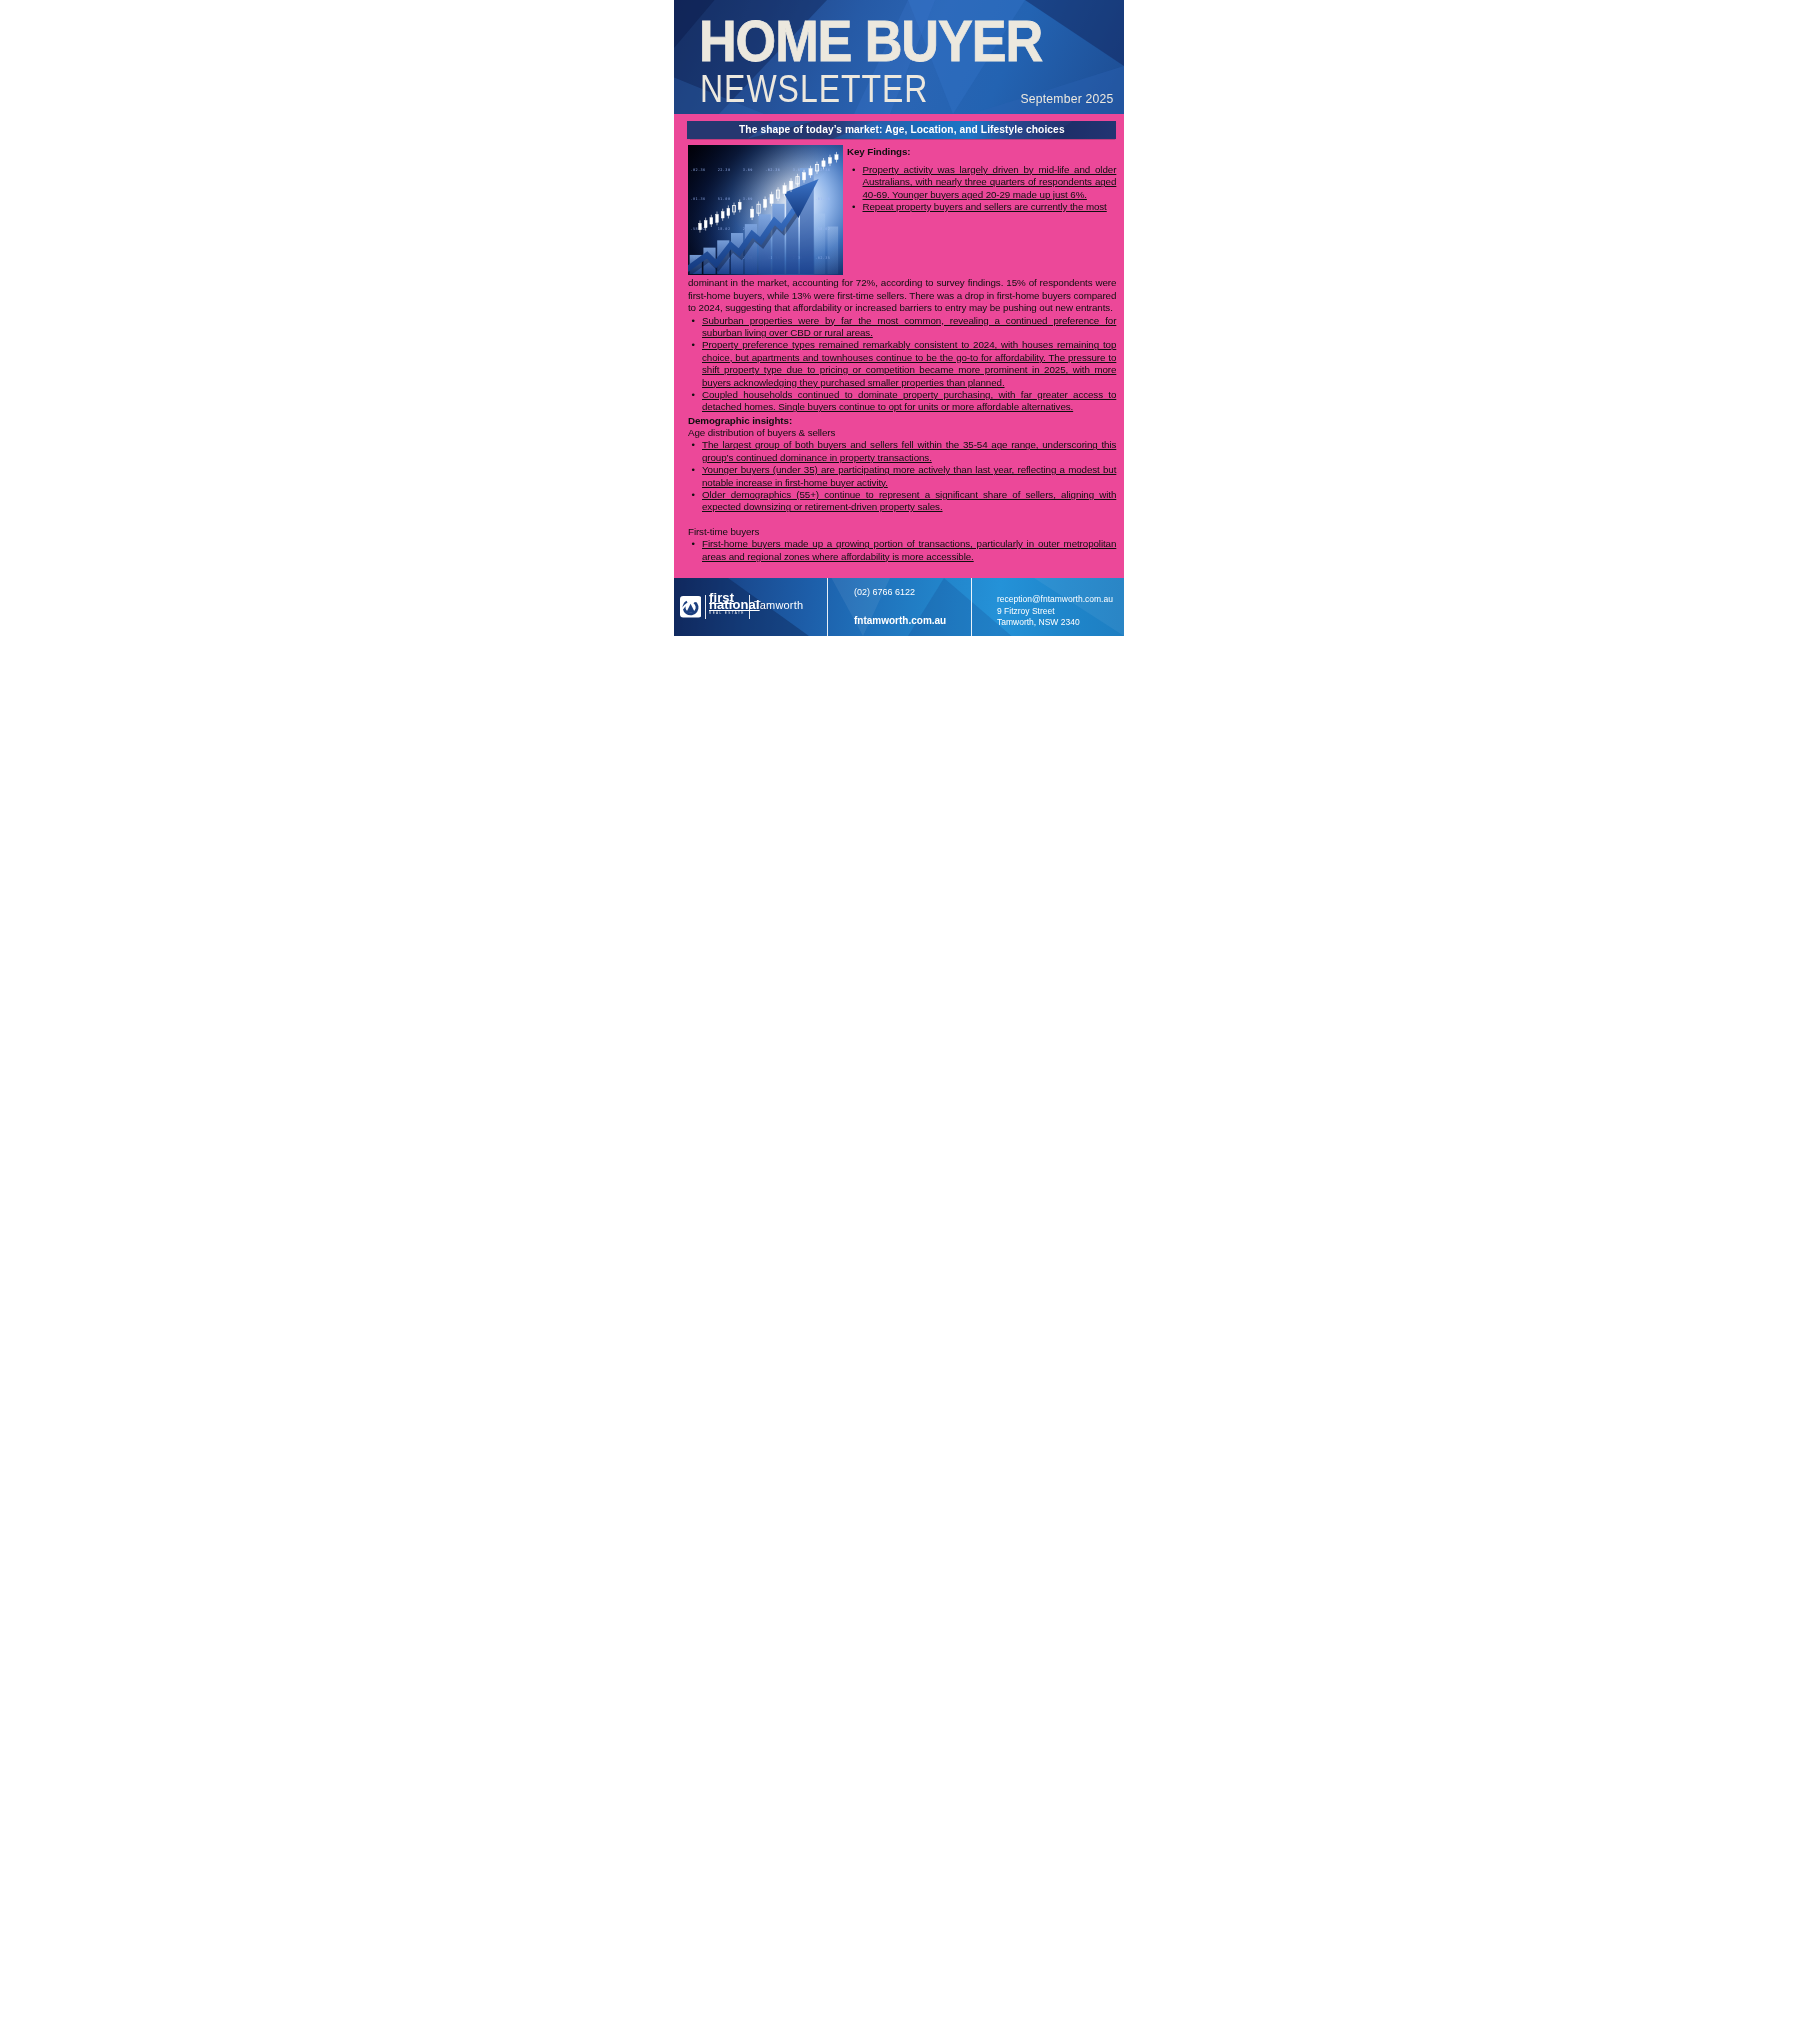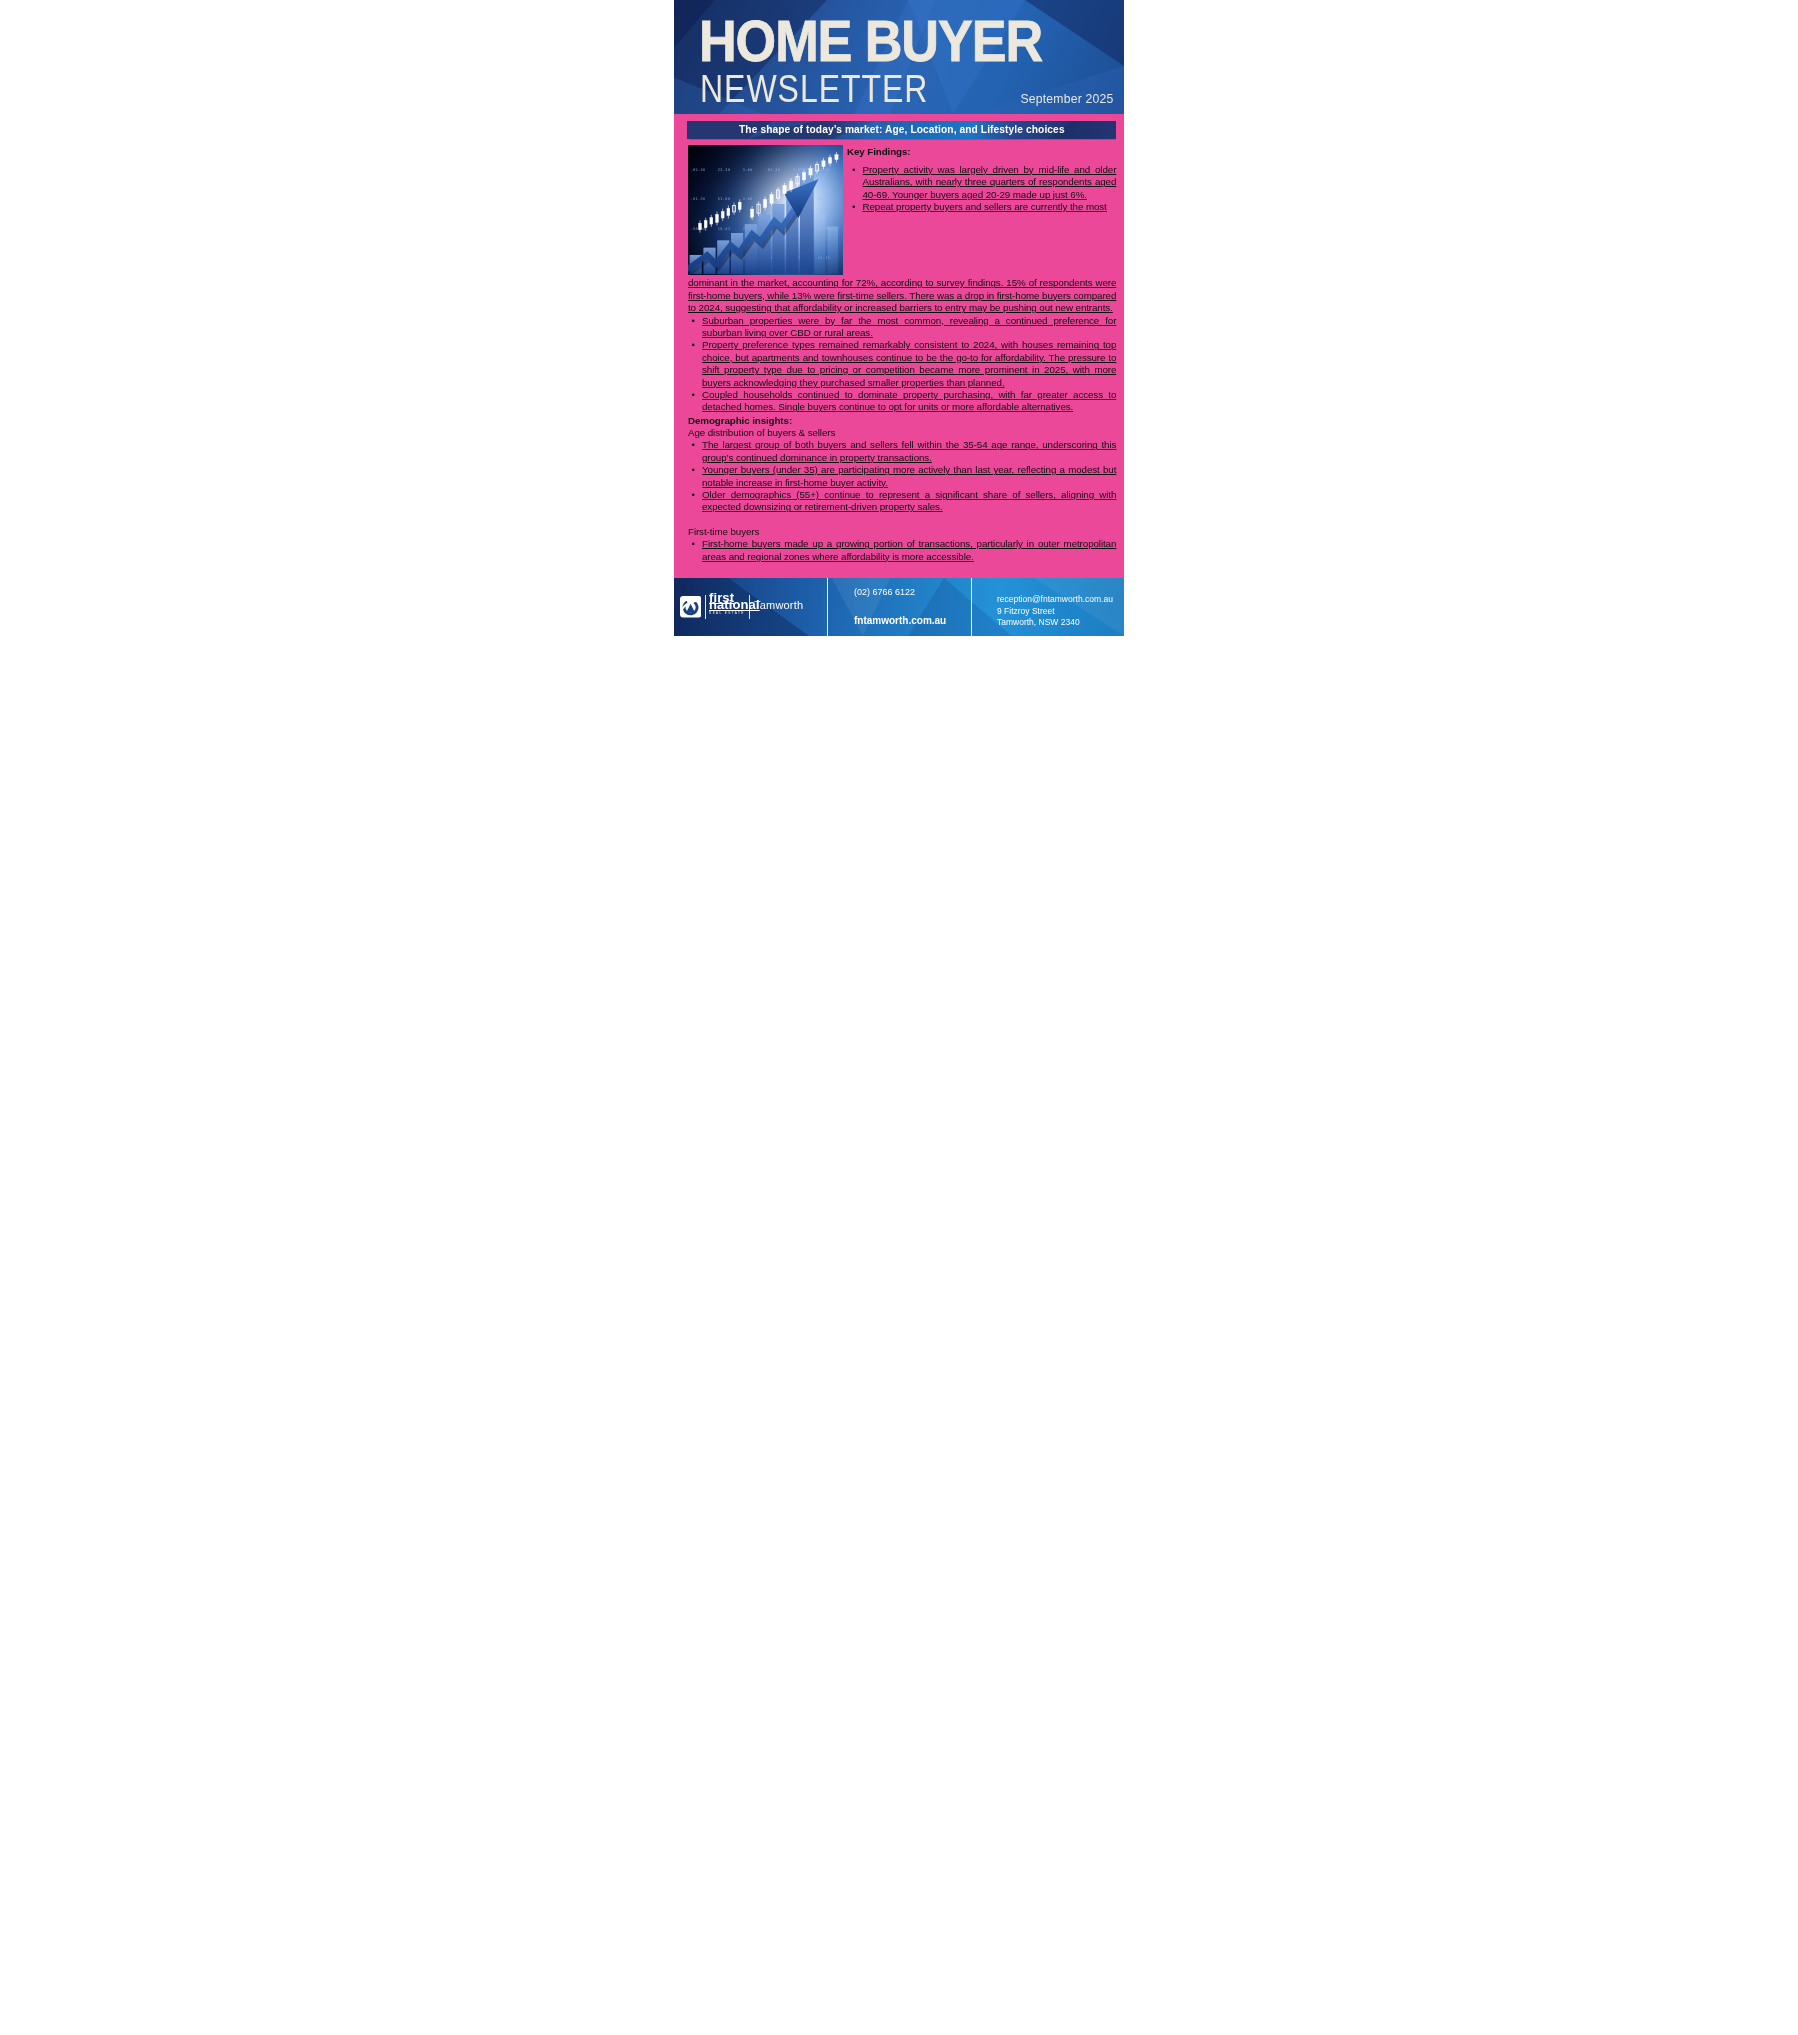--- a/index.html
+++ b/index.html
@@ -58,21 +58,21 @@
   }
   .ticker{position:absolute;inset:0;padding:1.6px 2.4px;font-family:"DejaVu Sans Mono",monospace;font-size:3.5px;
     color:#9db8f5;letter-spacing:0.4px;word-spacing:3.7px;line-height:9.8px;white-space:pre;overflow:hidden;}
   .ticker div{white-space:pre;}
   .t0{opacity:.9}.t1{opacity:.85}.t2{opacity:.8}.t3{opacity:.72}
   .photo-svg{position:absolute;inset:0;}
   .kf-heading{font-weight:700;font-size:9.8px;margin:1.6px 0 4.9px;text-indent:-15.5px;}
   ul.blist{list-style:none;margin:0;padding:0;text-decoration:underline;}
   ul.blist li{padding-left:14px;text-indent:-10.6px;text-align:justify;}
   ul.blist li::before{content:"\2022";display:inline-block;width:10.6px;text-indent:0;}
-  .cont{clear:left;text-align:justify;margin:2.4px 0 0;text-decoration:underline;}
+  .cont{clear:left;text-align:justify;margin:2.4px 0 0;}
   .sec-heading{font-weight:700;margin:0.8px 0 0;}
   .sub-heading{margin:0;}
   .gap-top{margin-top:12.2px;}
   p{margin:0;}
   
   .footer{
     position:absolute;left:0;right:0;bottom:0;height:58px;color:#ffffff;overflow:hidden;
     background:linear-gradient(95deg,#14306b 0%,#1a4c92 16%,#1d5ea9 30%,#1f6fb9 42%,#2283c9 58%,#2492d8 72%,#1f86cb 86%,#1d7ec2 100%);
   }
   .ft-f1{background:rgba(10,25,70,.35);clip-path:polygon(0 0,12% 0,30% 100%,0 100%);}

